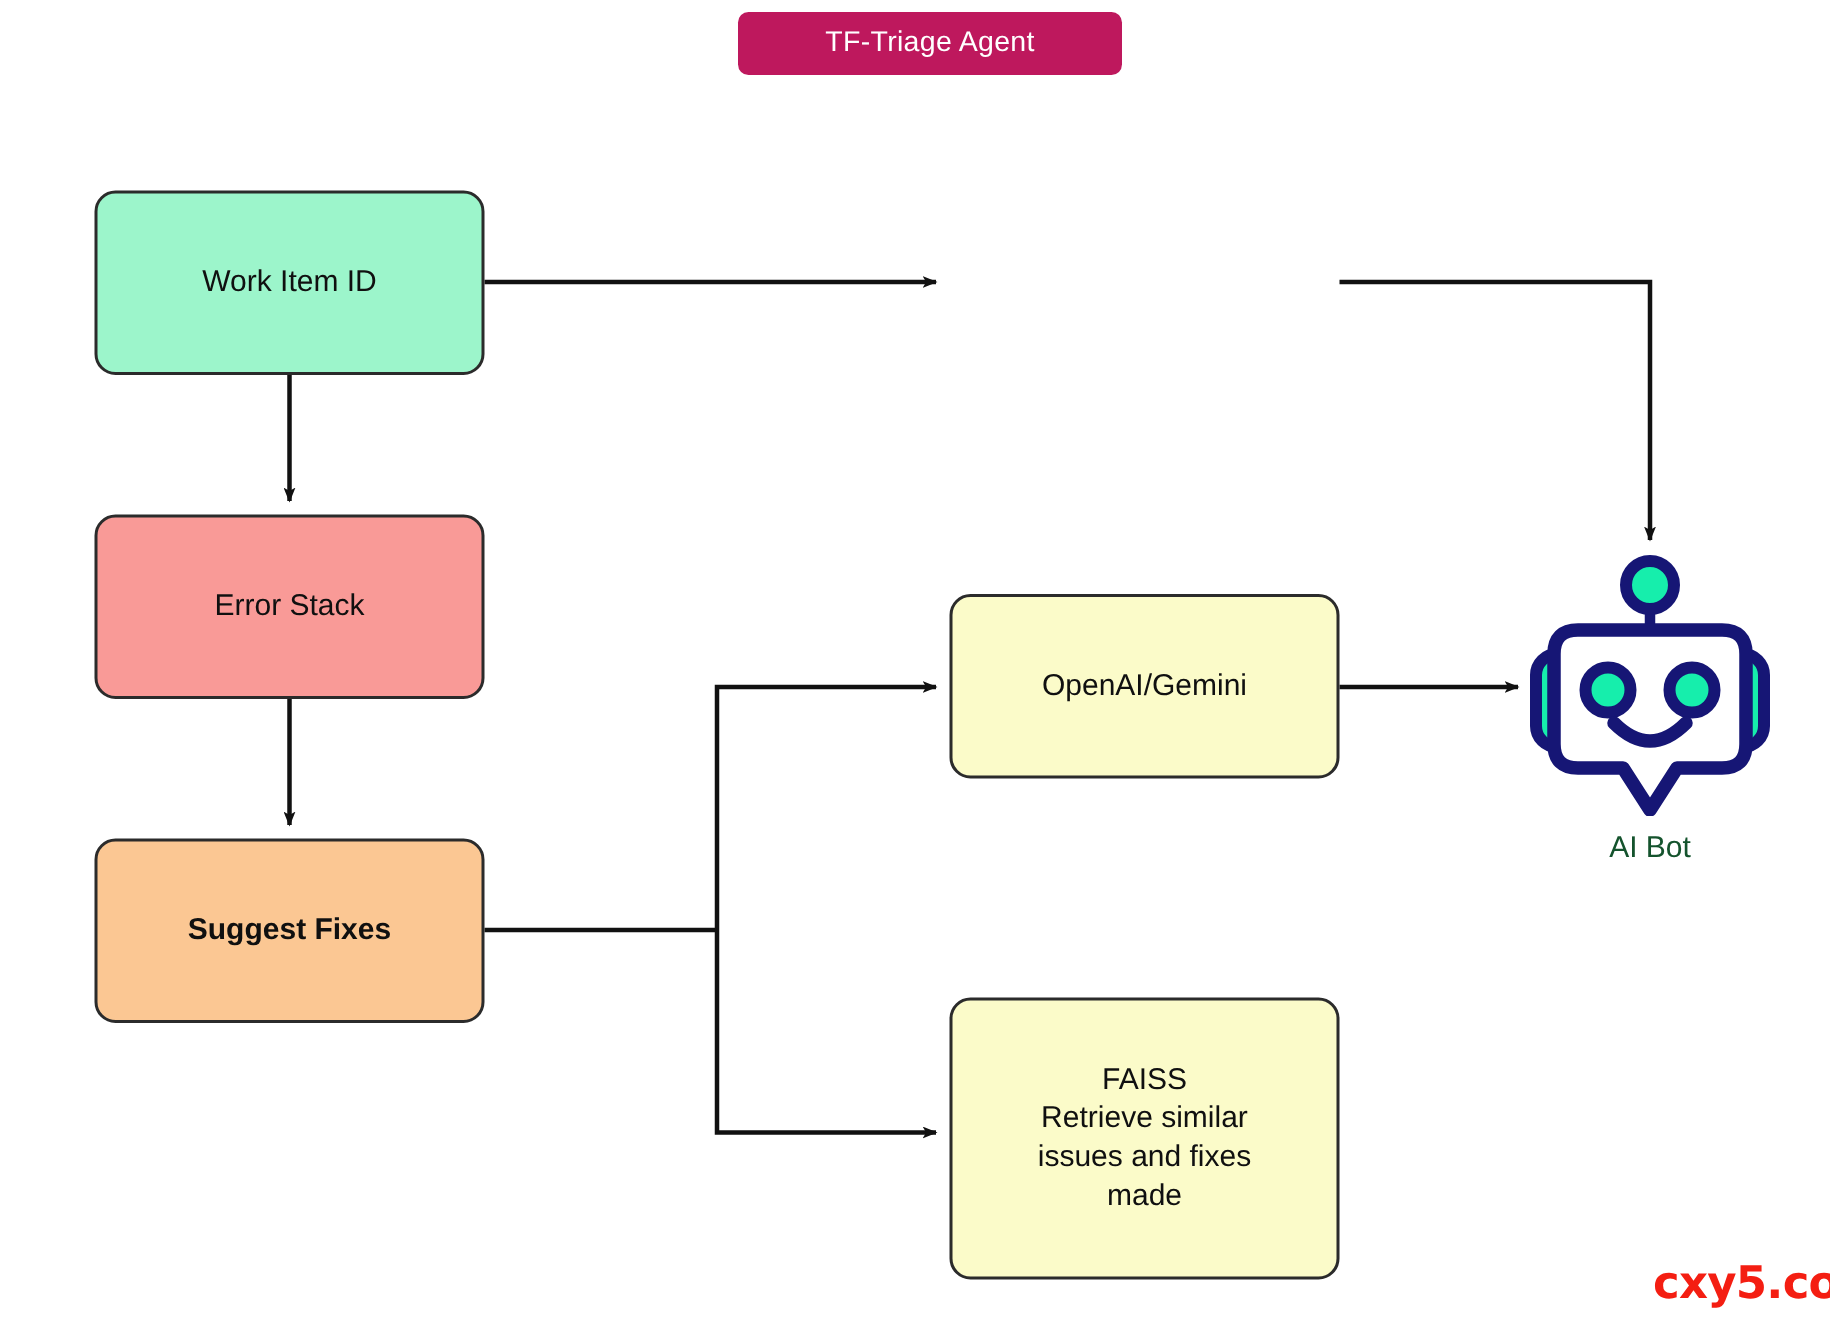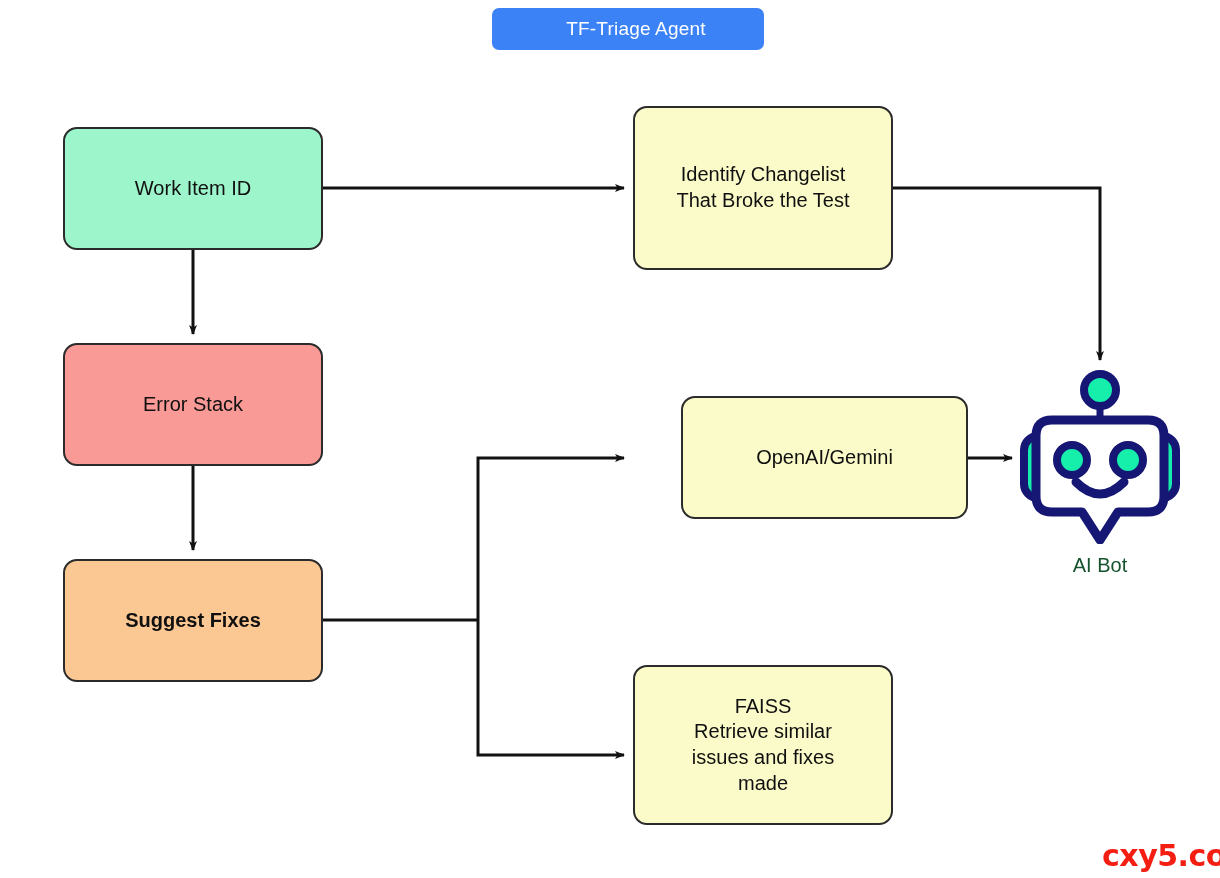--- a/index.html
+++ b/index.html
@@ -23,29 +23,28 @@
     top: 0;
     width: 1220px;
     height: 878px;
   }
   .title-badge {
     position: absolute;
     left: 492px;
     top: 8px;
     width: 256px;
     height: 42px;
-    background: #3b82f6;
+    background: #be185d;
     border-radius: 7px;
     color: #ffffff;
     font-size: 19px;
     display: flex;
     align-items: center;
     justify-content: center;
     letter-spacing: 0.2px;
-    padding-left: 16px;
   }
   .node {
     position: absolute;
     box-sizing: border-box;
     border: 2px solid #2b2b2b;
     border-radius: 14px;
     display: flex;
     align-items: center;
     justify-content: center;
     text-align: center;
@@ -130,30 +129,26 @@
   </div>
 
   <div class="node node-red" style="left:63px; top:343px; width:260px; height:123px;">
     <span>Error Stack</span>
   </div>
 
   <div class="node node-orange" style="left:63px; top:559px; width:260px; height:123px;">
     <span>Suggest Fixes</span>
   </div>
 
-  <div class="node node-yellow" style="left:633px; top:106px; width:260px; height:164px;">
-    <span>Identify Changelist
-That Broke the Test</span>
-  </div>
 
-  <div class="node node-yellow" style="left:633px; top:396px; width:287px; height:123px;margin-left:48px;">
+  <div class="node node-yellow" style="left:633px; top:396px; width:260px; height:123px;">
     <span>OpenAI/Gemini</span>
   </div>
 
-  <div class="node node-yellow" style="left:633px; top:665px; width:260px; height:160px;">
+  <div class="node node-yellow" style="left:633px; top:665px; width:260px; height:188px;">
     <span>FAISS
 Retrieve similar
 issues and fixes
 made</span>
   </div>
 
   <div id="bot-figure">
     <svg id="bot-svg" width="176" height="176" viewBox="0 0 176 176">
 
       <line x1="88" y1="34" x2="88" y2="52" stroke="#161675" stroke-width="7"></line>

